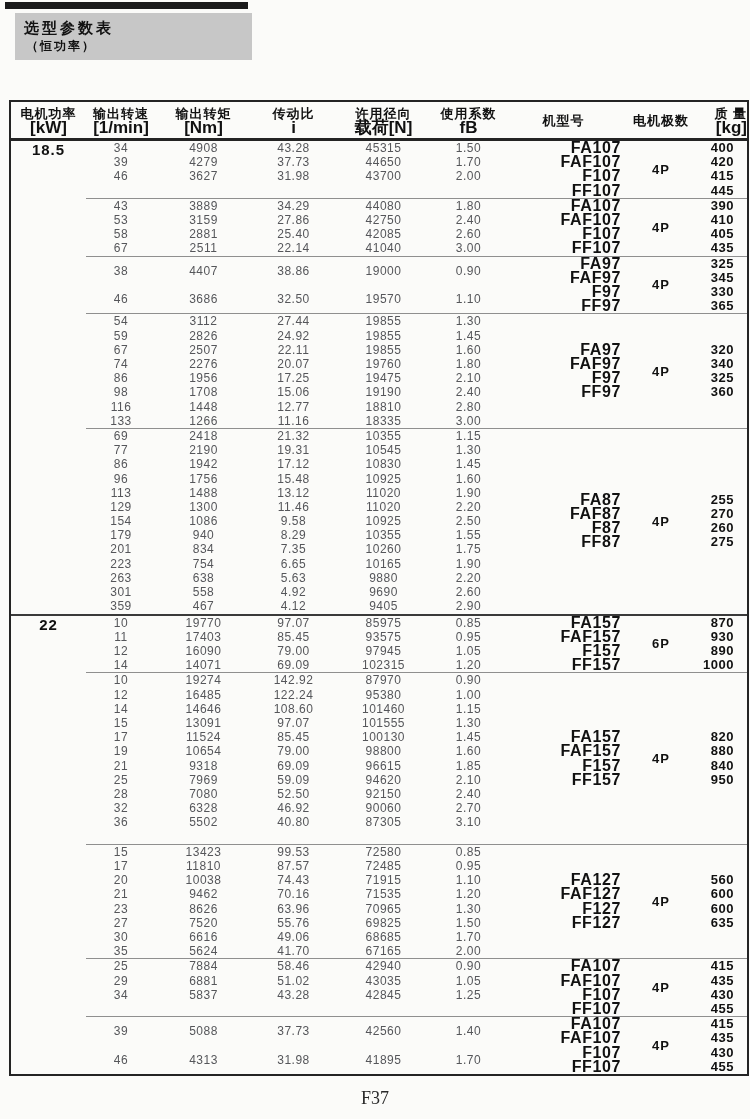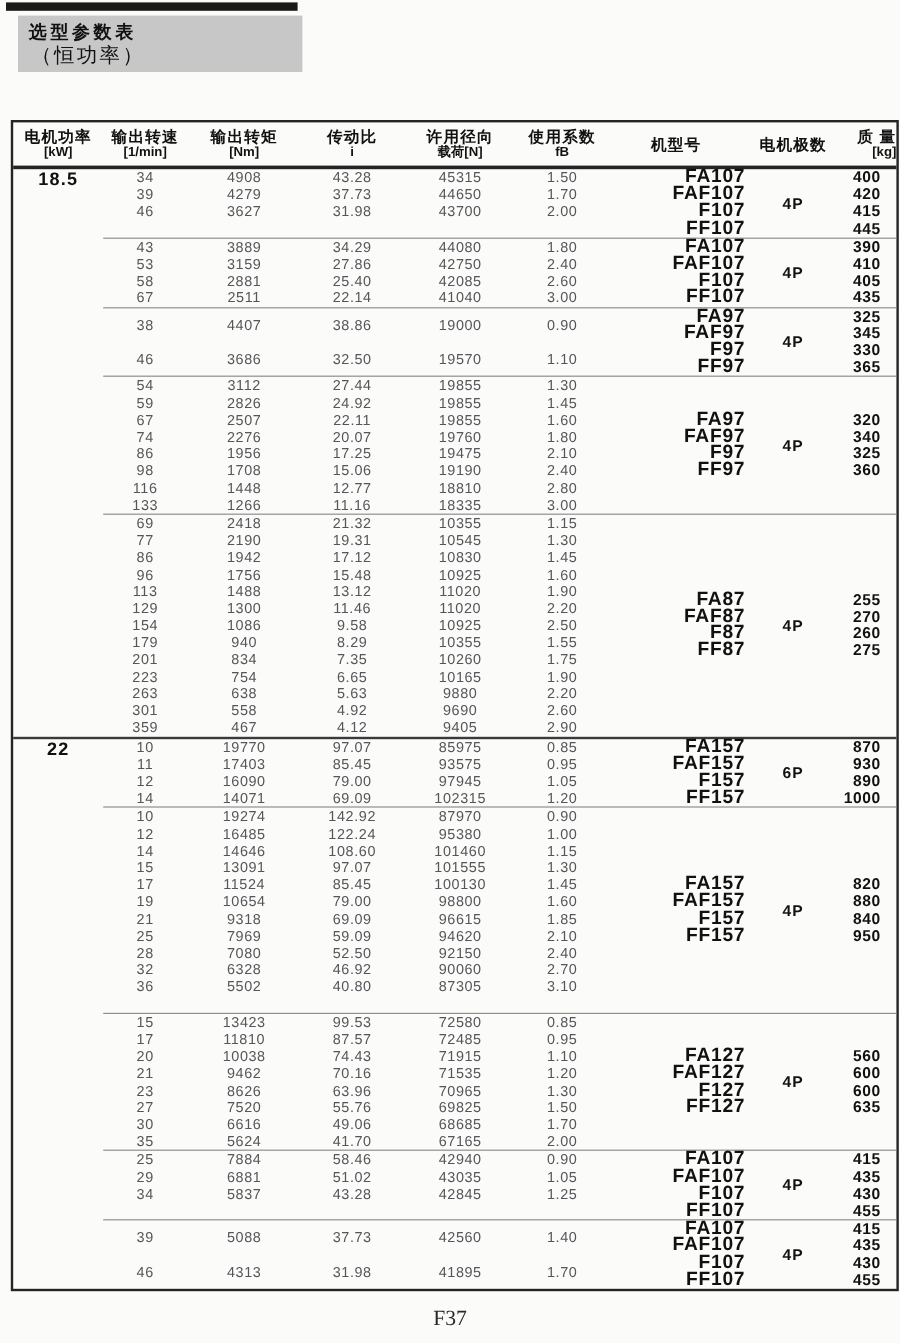--- a/index.html
+++ b/index.html
@@ -8,27 +8,27 @@
     --bdark:#242424; --blight:#8f8f8f;
   }
   html,body{margin:0;padding:0;}
   body{
     width:750px;height:1119px;position:relative;overflow:hidden;
     background:#fbfbf9;font-family:"Liberation Sans",sans-serif;color:var(--btext);
   }
   .topbar{position:absolute;top:2px;left:5px;width:243px;height:7px;background:var(--bar);}
   .titlebox{position:absolute;top:13px;left:15px;width:237px;height:47px;background:var(--titlebg);box-sizing:border-box;padding:5px 0 0 9px;}
   .titlebox .t1{font-size:15px;font-weight:bold;letter-spacing:3px;line-height:19px;}
-  .titlebox .t2{font-size:17px;font-weight:normal;letter-spacing:2px;line-height:19px;padding-left:2px;}
+  .titlebox .t2{font-size:12px;font-weight:bold;letter-spacing:2px;line-height:19px;padding-left:2px;}
 
   .table{position:absolute;top:100px;left:9px;width:740px;box-sizing:border-box;border:2px solid var(--bdark);}
   .thead{display:grid;grid-template-columns:75px 70px 95px 85px 95px 75px 115px 80px 1fr;height:36px;border-bottom:3px solid var(--bdark);}
   .th{display:flex;flex-direction:column;justify-content:center;align-items:center;font-weight:bold;}
   .th .l1{font-size:13px;letter-spacing:1px;line-height:15px;}
-  .th .l2{font-size:11px;line-height:13px;}
+  .th .l2{font-size:17px;line-height:13px;}
   .th.right{align-items:flex-end;}
 
   .group{display:flex;}
   .group + .group{border-top:2px solid #3a3a3a;}
   .power{width:75px;text-align:center;font-weight:bold;font-size:15px;padding-top:0;letter-spacing:1px;}
   .blocks{flex:1;display:flex;flex-direction:column;}
   .block{display:flex;min-height:calc(var(--rows) * var(--rh));}
   .block + .block{border-top:1px solid var(--blight);}
   .nums{width:420px;display:flex;flex-direction:column;}
   .nums.spread{justify-content:space-around;}

